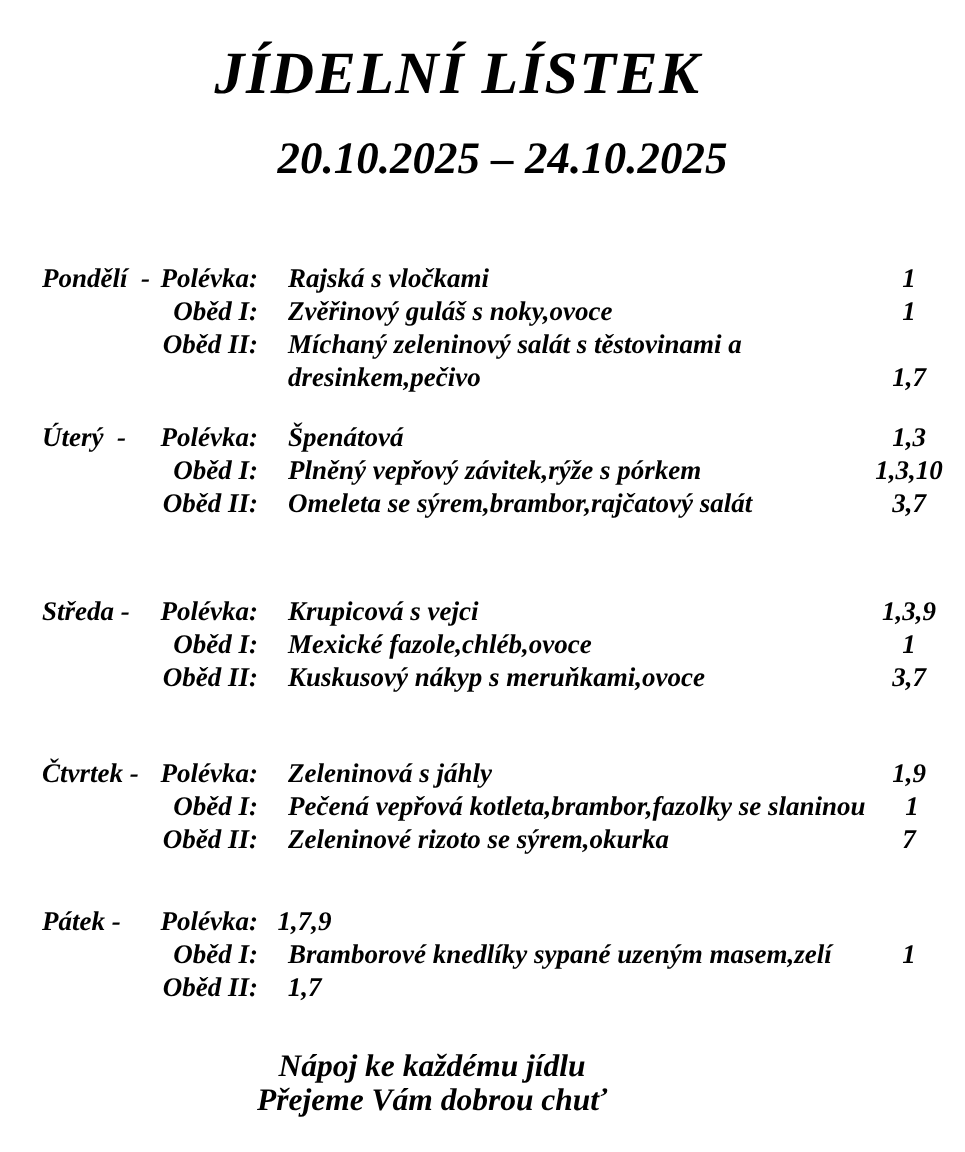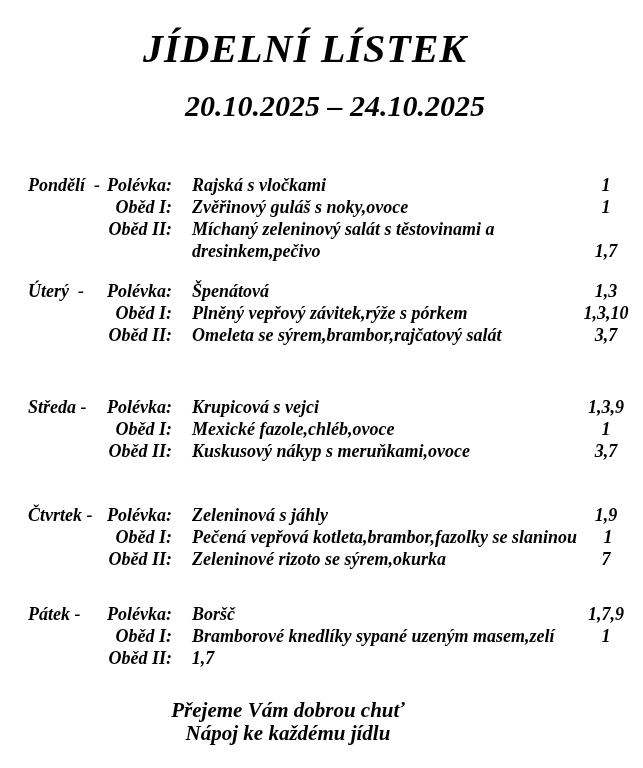--- a/index.html
+++ b/index.html
@@ -155,34 +155,33 @@
       <span class="c-label">Oběd II:</span>
       <span class="c-dish">Zeleninové rizoto se sýrem,okurka</span>
       <span class="c-alg"><span>7</span></span>
     </div>
   </div>
 
   <div class="day" style="top:603px">
     <div class="row">
       <span class="c-day">Pátek -</span>
       <span class="c-label">Polévka:</span>
-      <span class="c-dish">Boršč</span>
       <span class="c-alg"><span>1,7,9</span></span>
     </div>
     <div class="row">
       <span class="c-day"></span>
       <span class="c-label">Oběd I:</span>
       <span class="c-dish">Bramborové knedlíky sypané uzeným masem,zelí</span>
       <span class="c-alg"><span>1</span></span>
     </div>
     <div class="row">
       <span class="c-day"></span>
       <span class="c-label">Oběd II:</span>
       <span class="c-alg"><span>1,7</span></span>
     </div>
   </div>
 
   <div class="footer">
+    <div>Nápoj ke každému jídlu</div>
     <div>Přejeme Vám dobrou chuť</div>
-    <div>Nápoj ke každému jídlu</div>
   </div>
 
 </div>
 
 </body></html>

